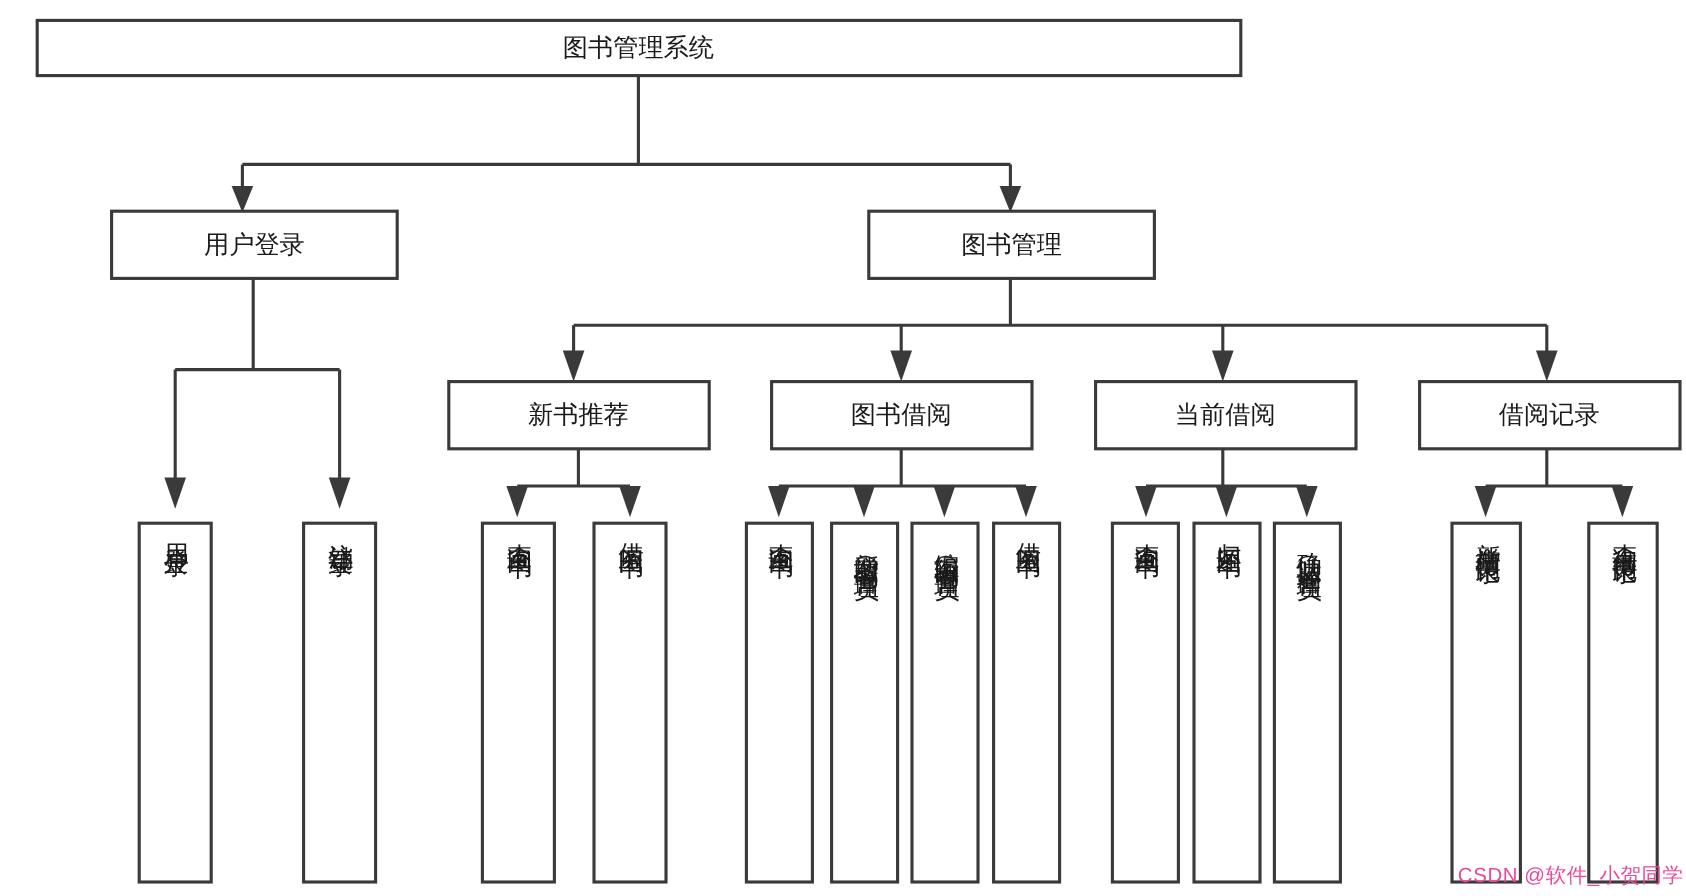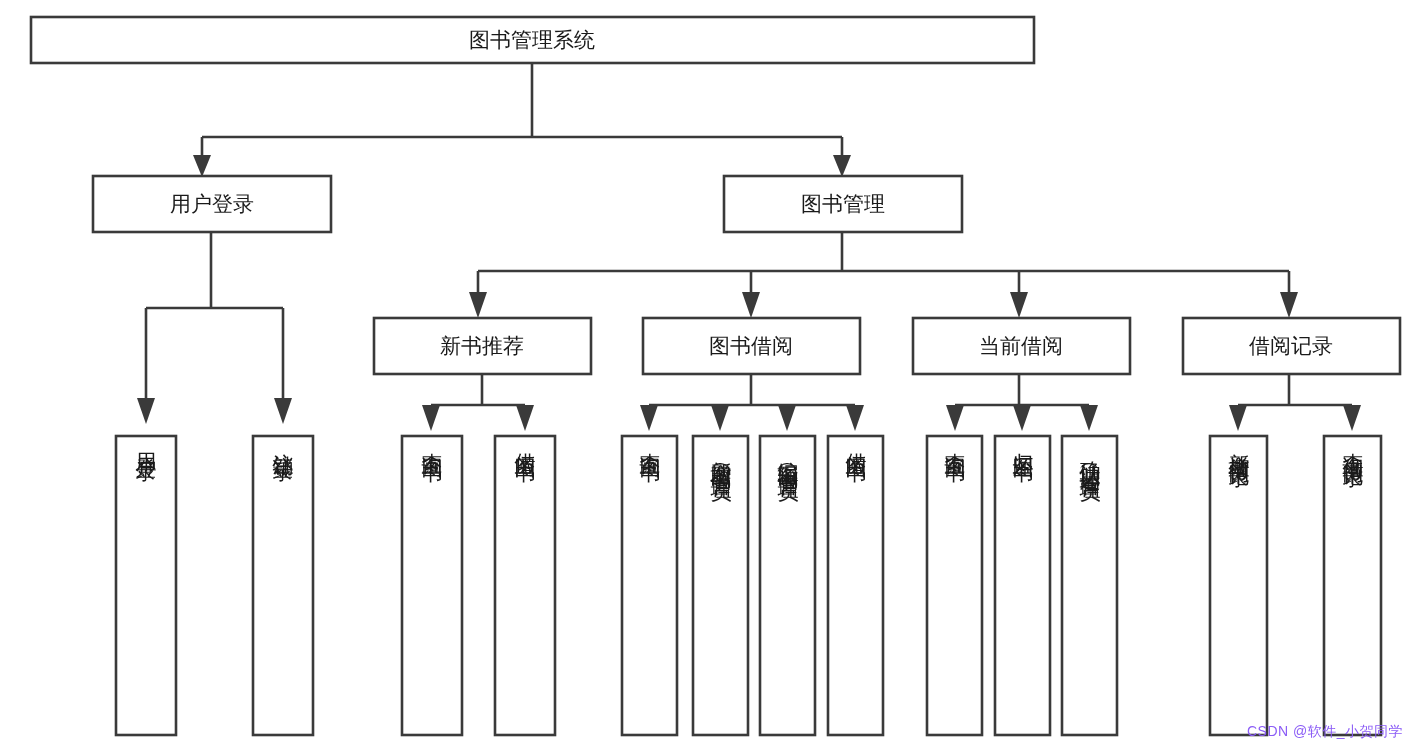--- a/index.html
+++ b/index.html
@@ -59,22 +59,22 @@
     letter-spacing: 3px;
     line-height: 1;
     white-space: nowrap;
     pointer-events: none;
   }
   .watermark {
     position: absolute;
     right: 14px;
     bottom: 6px;
     font-family: "Liberation Sans", "DejaVu Sans", sans-serif;
-    font-size: 14px;
-    color: #8b5cf6;
+    font-size: 17px;
+    color: #ec4899;
     white-space: nowrap;
     letter-spacing: 0.5px;
   }
 </style>
 </head>
 <body>
 
 <div id="diagram-root">
 
   <svg class="diagram-canvas" viewBox="0 0 1405 747" xmlns="http://www.w3.org/2000/svg">

